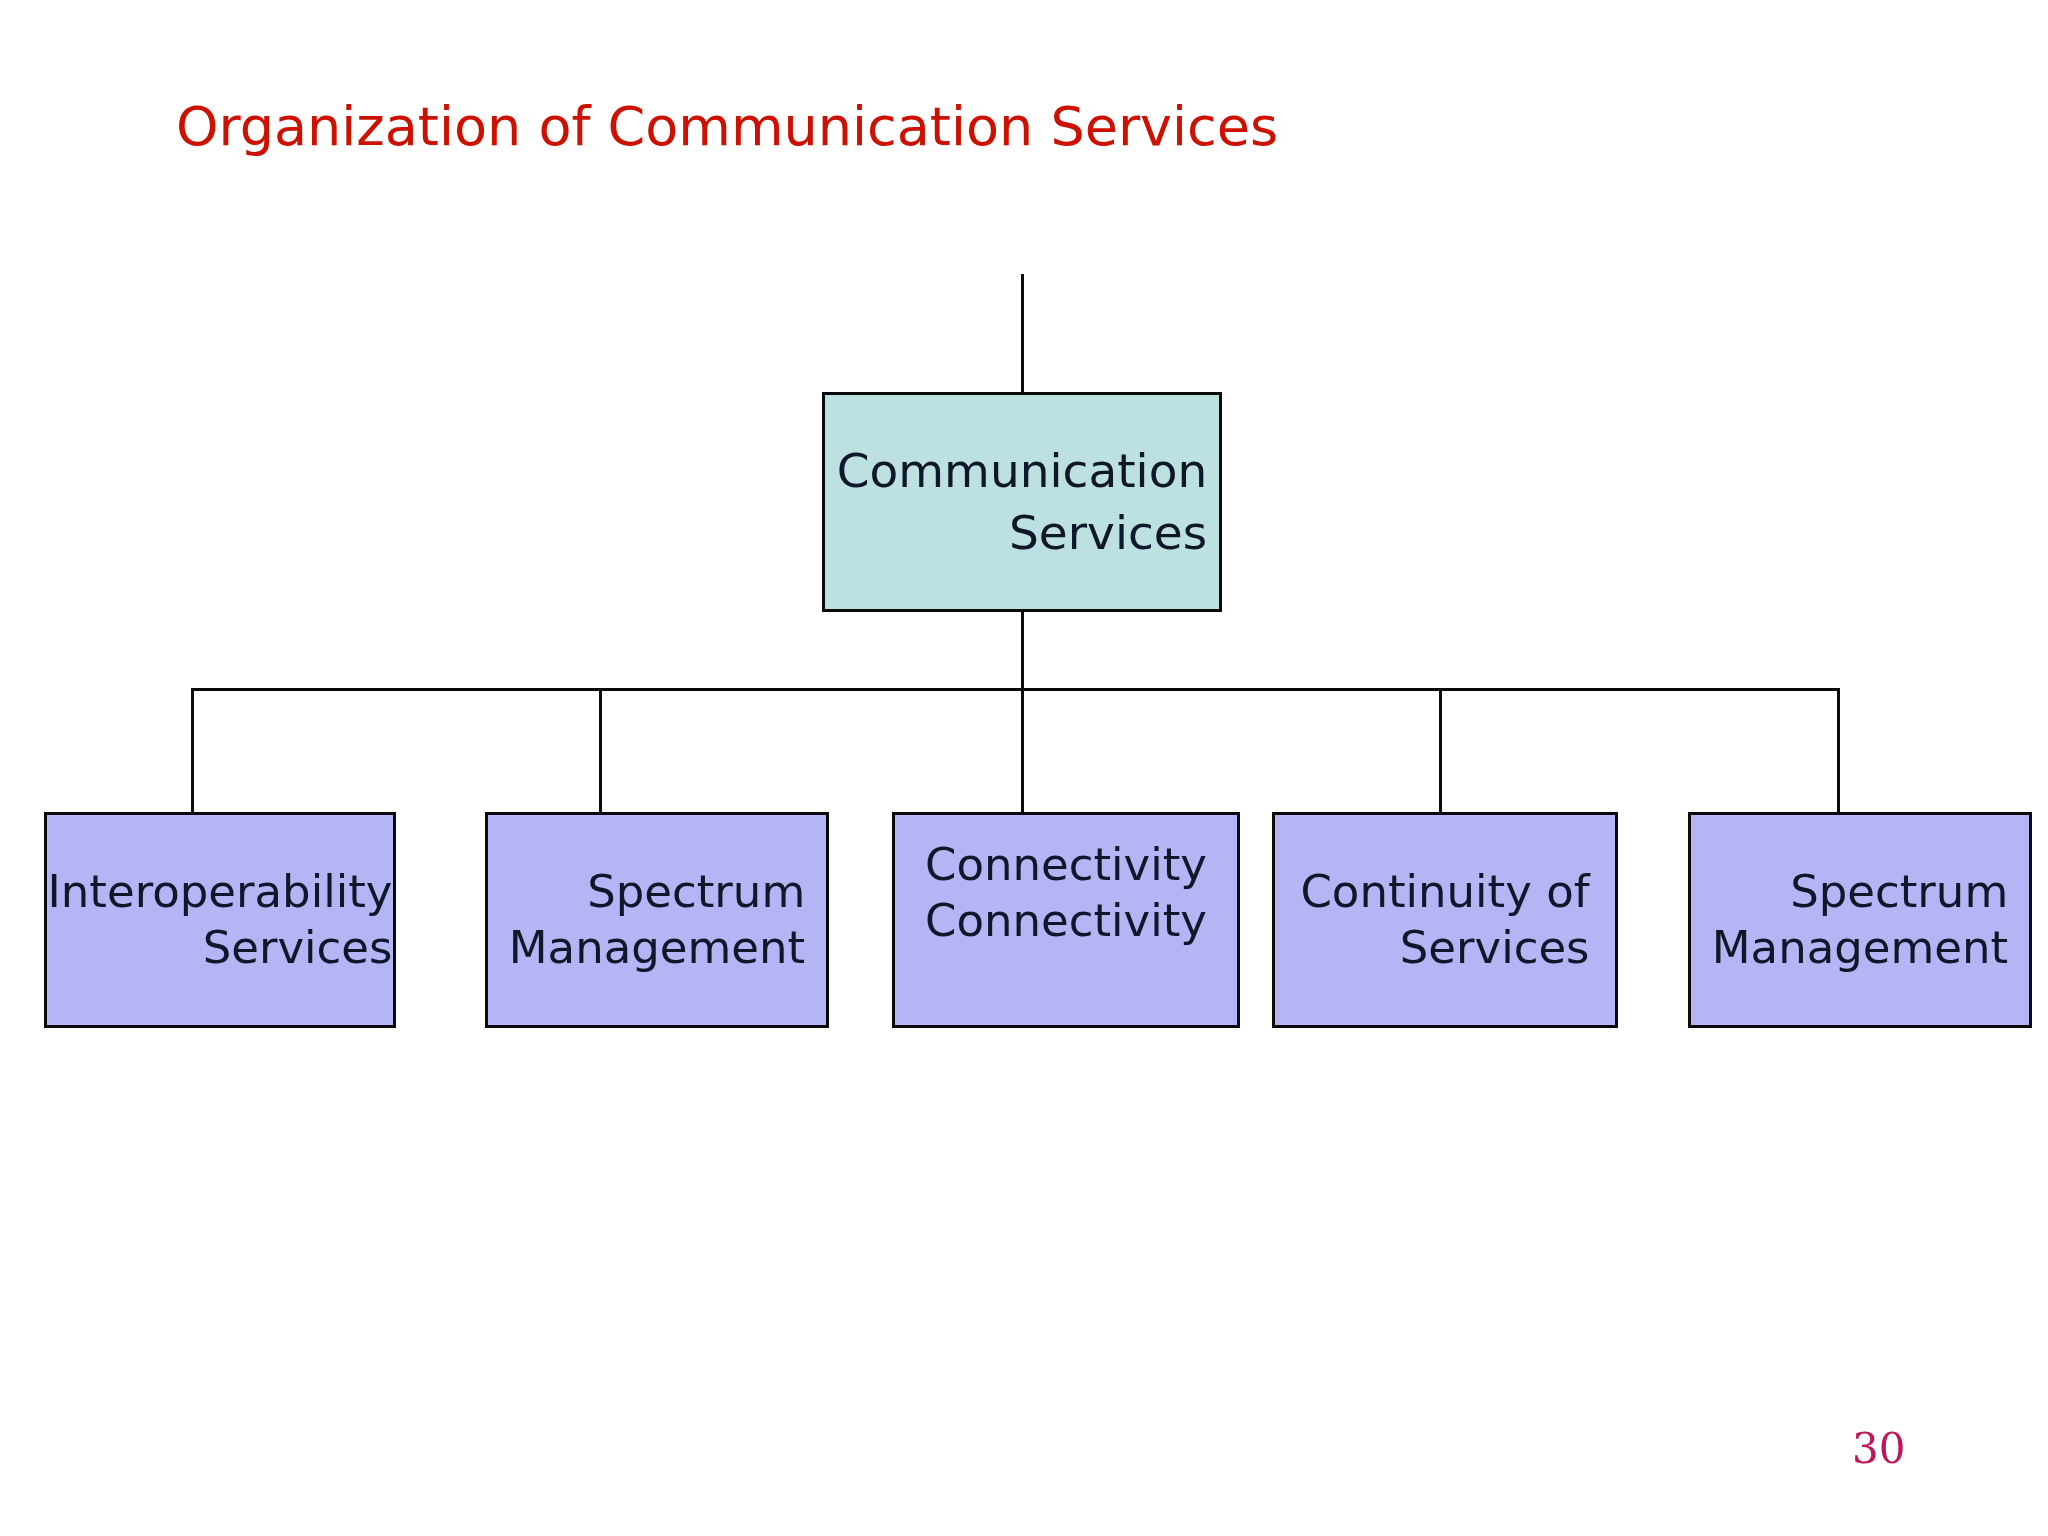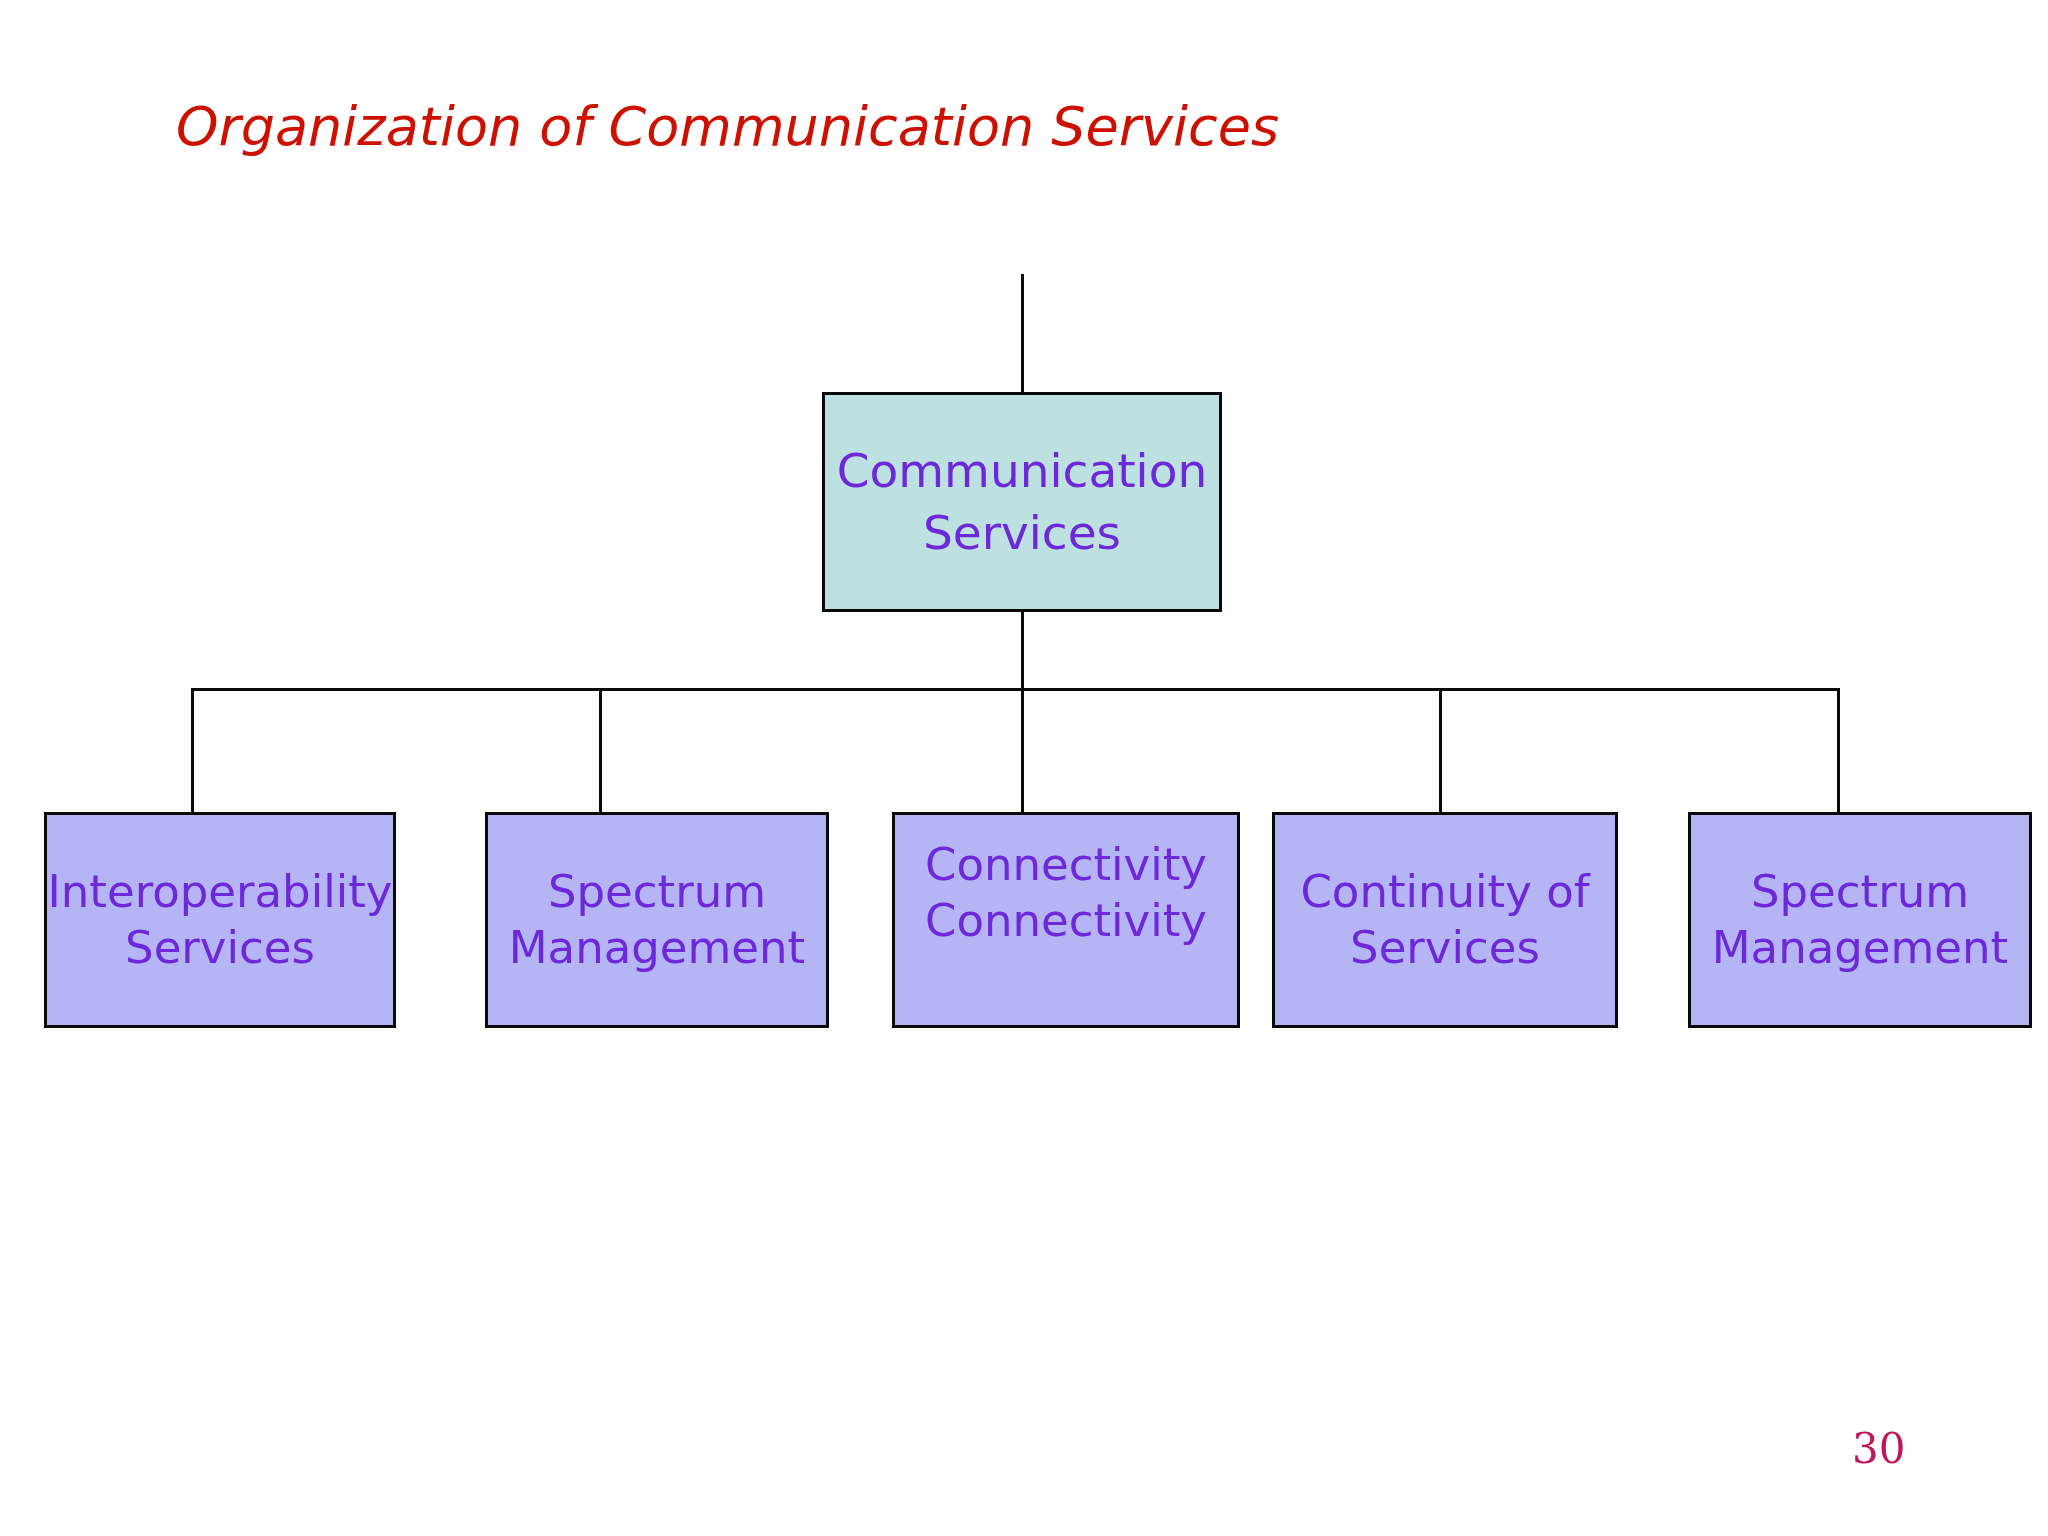--- a/index.html
+++ b/index.html
@@ -15,21 +15,20 @@
     overflow: hidden;
     font-family: "DejaVu Sans", sans-serif;
   }
 
   
   #slide-title {
     position: absolute;
     left: 176px;
     top: 96px;
     font-family: "DejaVu Sans", sans-serif;
-    font-style: italic;
     font-weight: normal;
     font-size: 54px;
     line-height: 62px;
     color: #CC1100;
     white-space: nowrap;
     letter-spacing: 0px;
   }
 
   
   .conn {
@@ -45,22 +44,22 @@
     box-sizing: border-box;
     border: 3px solid #0a0a0a;
     display: flex;
     align-items: center;
     justify-content: center;
   }
   .node-label {
     font-family: "DejaVu Sans", sans-serif;
     font-size: 46px;
     line-height: 58px;
-    color: #6d28d9;
-    text-align: center;
+    color: #0f172a;
+    text-align: right;
     white-space: nowrap;
   }
 
   #node-root {
     left: 822px;
     top: 392px;
     width: 400px;
     height: 220px;
     background: #BDE0E0;
   }

